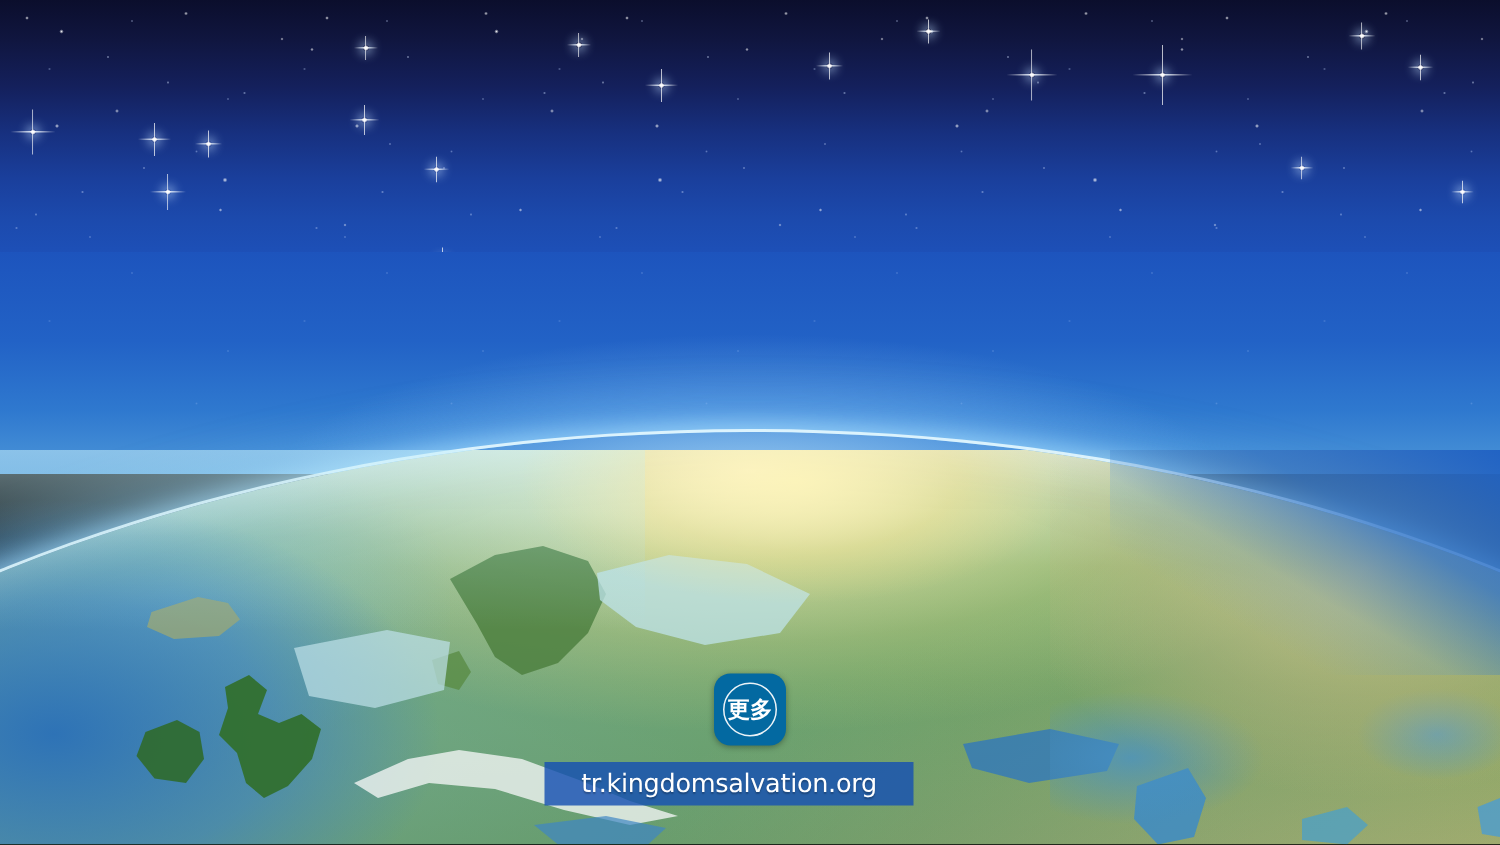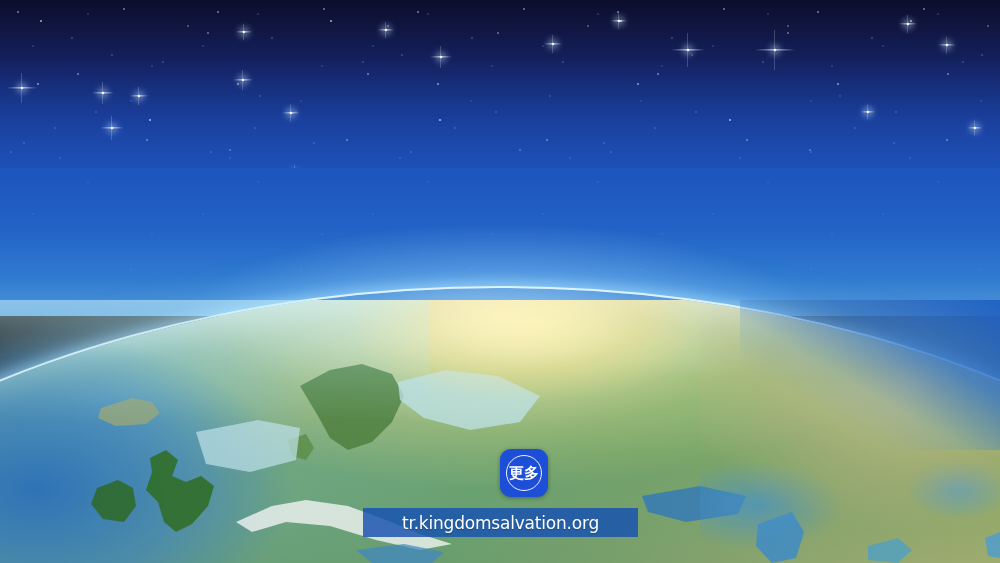--- a/index.html
+++ b/index.html
@@ -205,43 +205,42 @@
       0 0 14px rgba(255,220,60,0.22);
     white-space:nowrap;
     z-index:30;
   }
 
   
   .more-badge {
     position:absolute; left:476px; top:449px;
     width:48px; height:48px;
     border-radius:11px;
-    background:#1d4ed8;
+    background:#0369a1;
     box-shadow:0 1px 4px rgba(0,0,0,0.35);
     z-index:35;
-    margin-left:24px;
   }
   .more-ring {
     position:absolute; left:50%; top:50%;
     width:36px; height:36px; margin:-18px 0 0 -18px;
     border:1.6px solid rgba(255,255,255,0.92);
     border-radius:50%;
   }
   .more-text {
     position:absolute; left:0; top:0; width:48px; height:48px;
     display:flex; align-items:center; justify-content:center;
     font-family:"DejaVu Sans", "Liberation Sans", sans-serif;
     font-size:15px; font-weight:700; color:#ffffff;
     letter-spacing:0px; line-height:1;
   }
 
   
   .url-banner {
     position:absolute; left:363px; top:508px;
-    width:275px; height:29px;
+    width:246px; height:29px;
     background:rgba(22,80,178,0.82);
     display:flex; align-items:center; justify-content:center;
     z-index:35;
   }
   .url-text {
     font-family:"DejaVu Sans", "Liberation Sans", sans-serif;
     font-size:17px; font-weight:400; color:#ffffff;
     letter-spacing:-0.2px;
     text-shadow:0 1px 1px rgba(0,0,0,0.25);
     white-space:nowrap;

